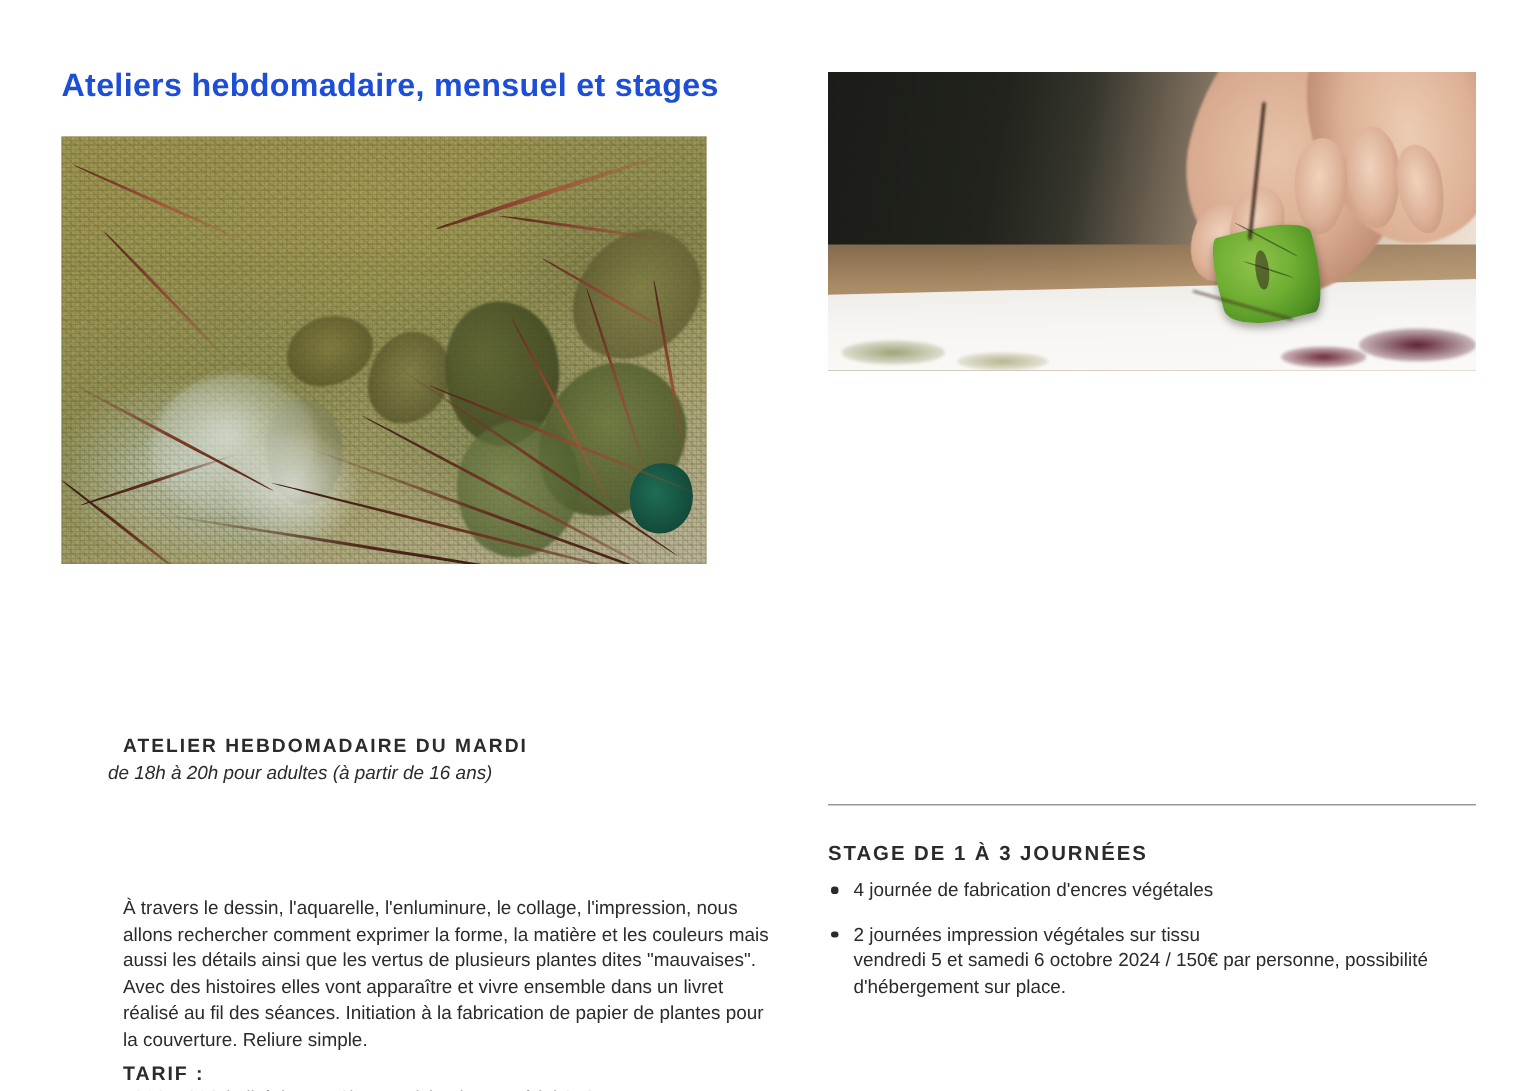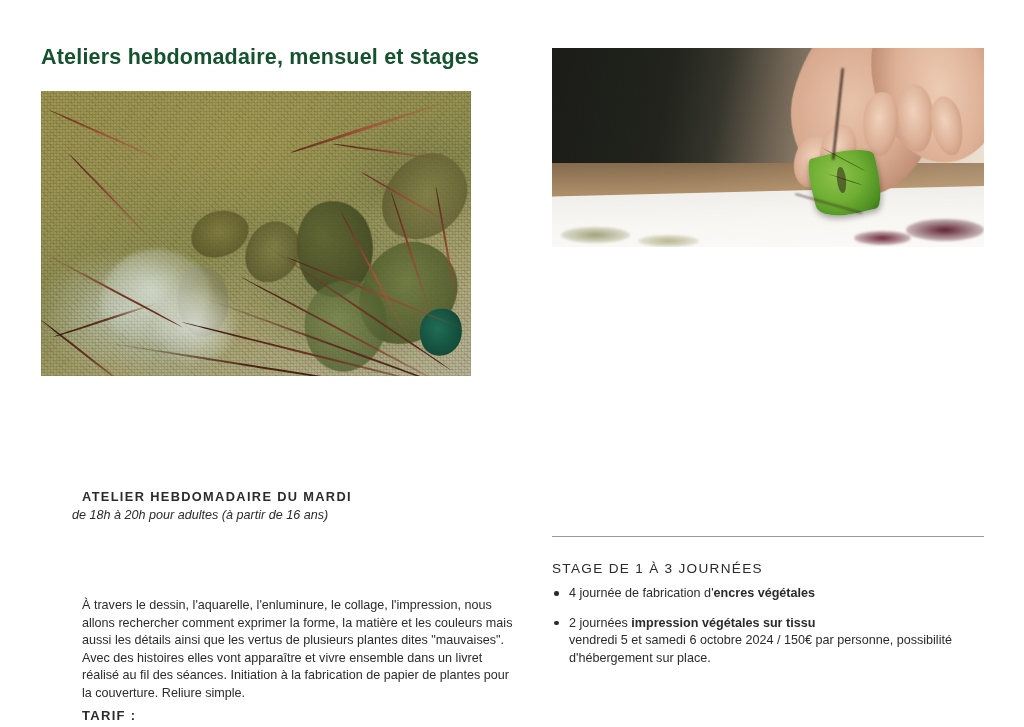--- a/index.html
+++ b/index.html
@@ -23,21 +23,21 @@
   }
 
   
   .page-title {
     position: absolute;
     left: 41px;
     top: 45px;
     font-size: 21.5px;
     font-weight: 700;
     letter-spacing: 0.2px;
-    color: #14532d;
+    color: #1d4ed8;
     white-space: nowrap;
   }
 
   
   .col-left {
     position: absolute;
     left: 41px;
     top: 91px;
     width: 490px;
   }
@@ -217,21 +217,21 @@
     width: 432px;
     height: 1px;
     background: #9a9a9a;
   }
 
   .block-stage-head {
     position: absolute;
     left: 552px;
     top: 561px;
     font-size: 13.6px;
-    font-weight: 400;
+    font-weight: 700;
     letter-spacing: 1.3px;
     color: #2b2b2b;
   }
   .stage-list {
     position: absolute;
     left: 552px;
     top: 585px;
     width: 434px;
     margin: 0;
     padding: 0;
@@ -246,21 +246,21 @@
   }
   .stage-item .bullet {
     position: absolute;
     left: 2px;
     top: 6px;
     width: 4.5px;
     height: 4.5px;
     background: #2b2b2b;
     border-radius: 50%;
   }
-  .stage-item b { font-weight: 700; margin-top: 24px; }
+  .stage-item b { font-weight: 400; margin-top: 24px; }
 </style>
 </head>
 <body>
 
 <div class="page">
 
   <div class="page-title">Ateliers hebdomadaire, mensuel et stages</div>
 
   <div class="col-left">
     <div class="photo photo-left">

